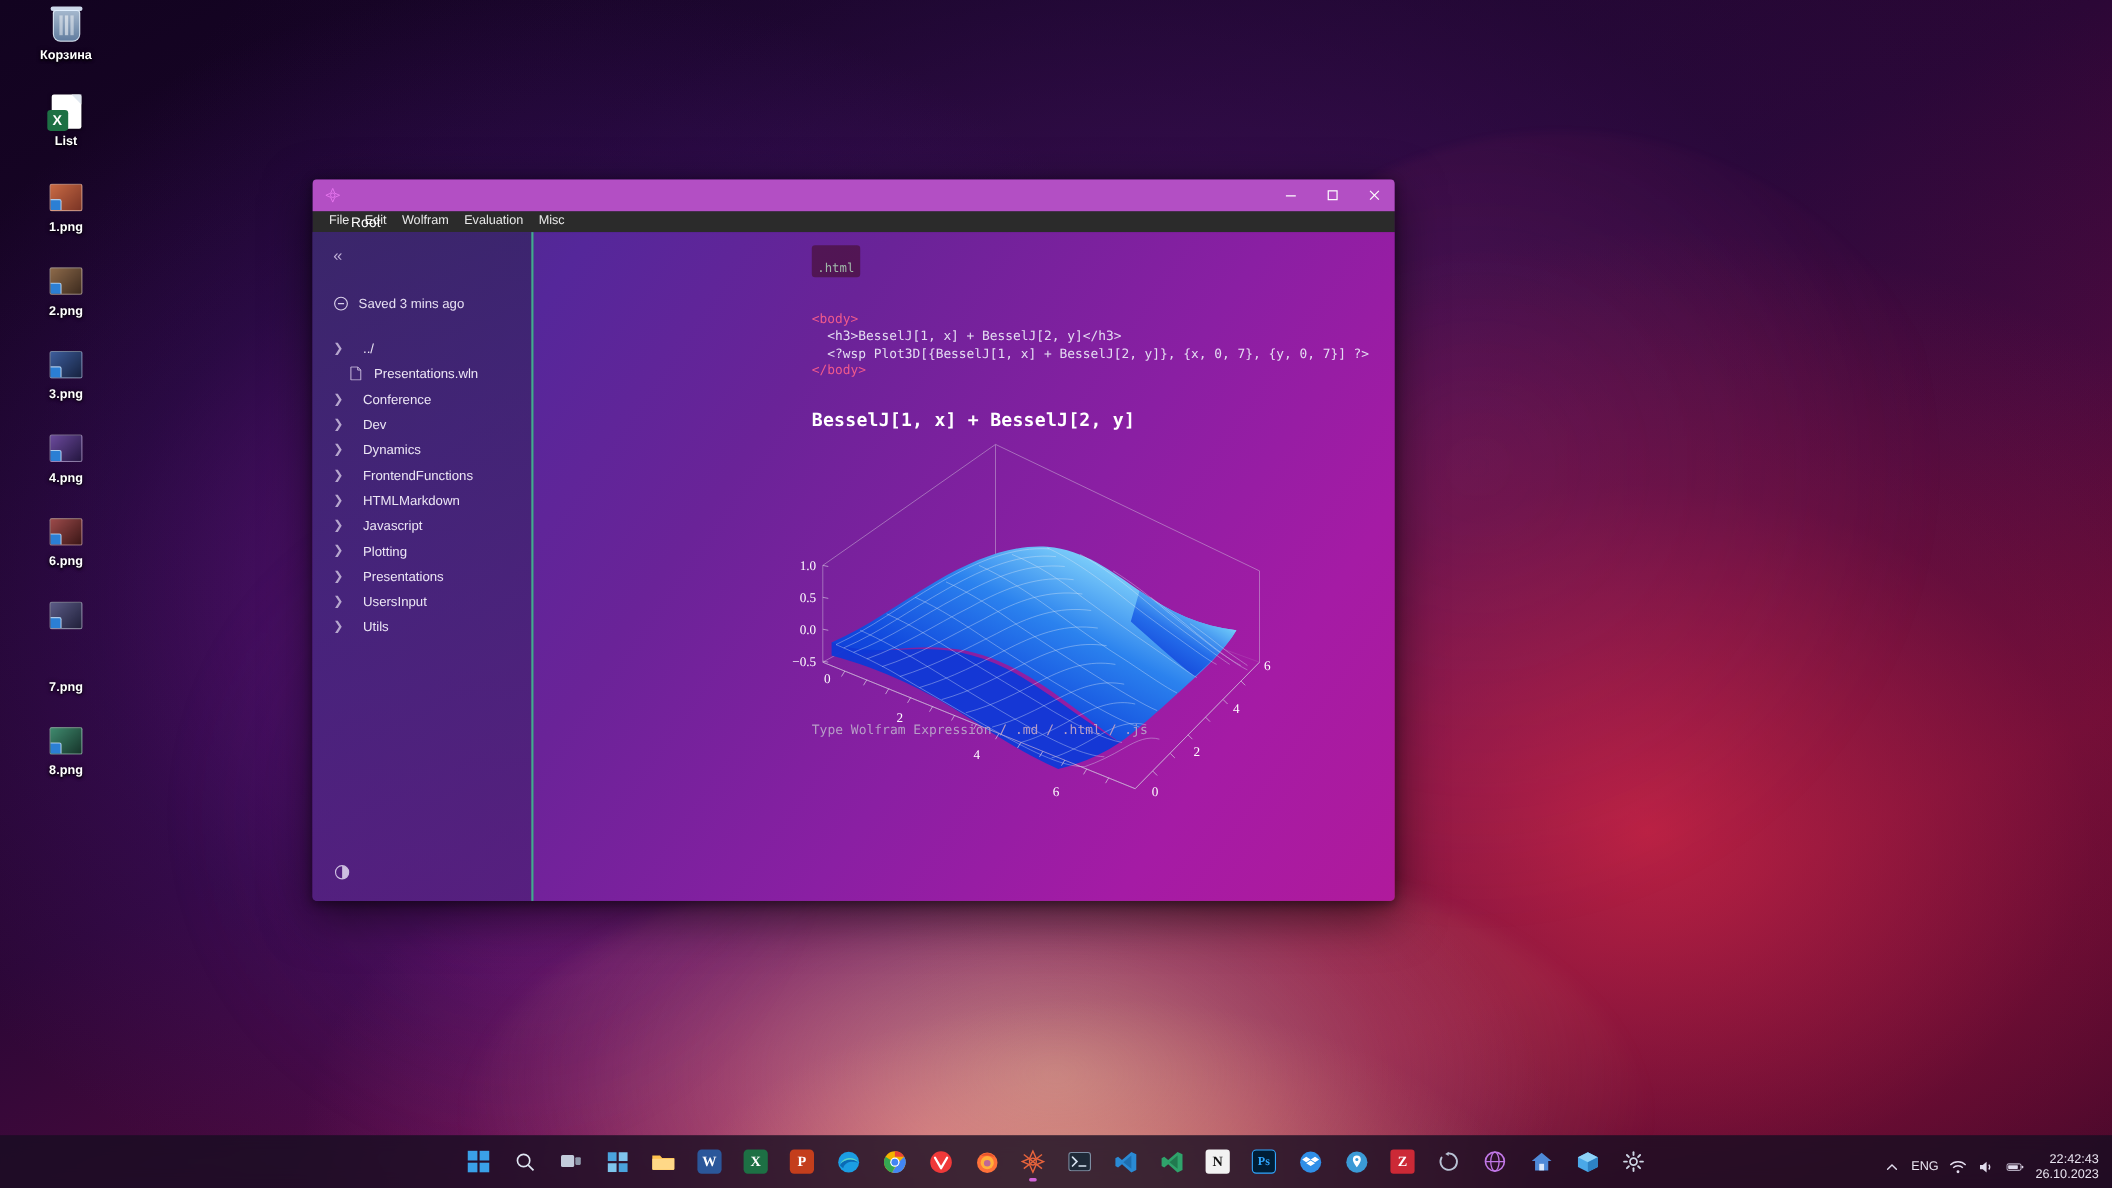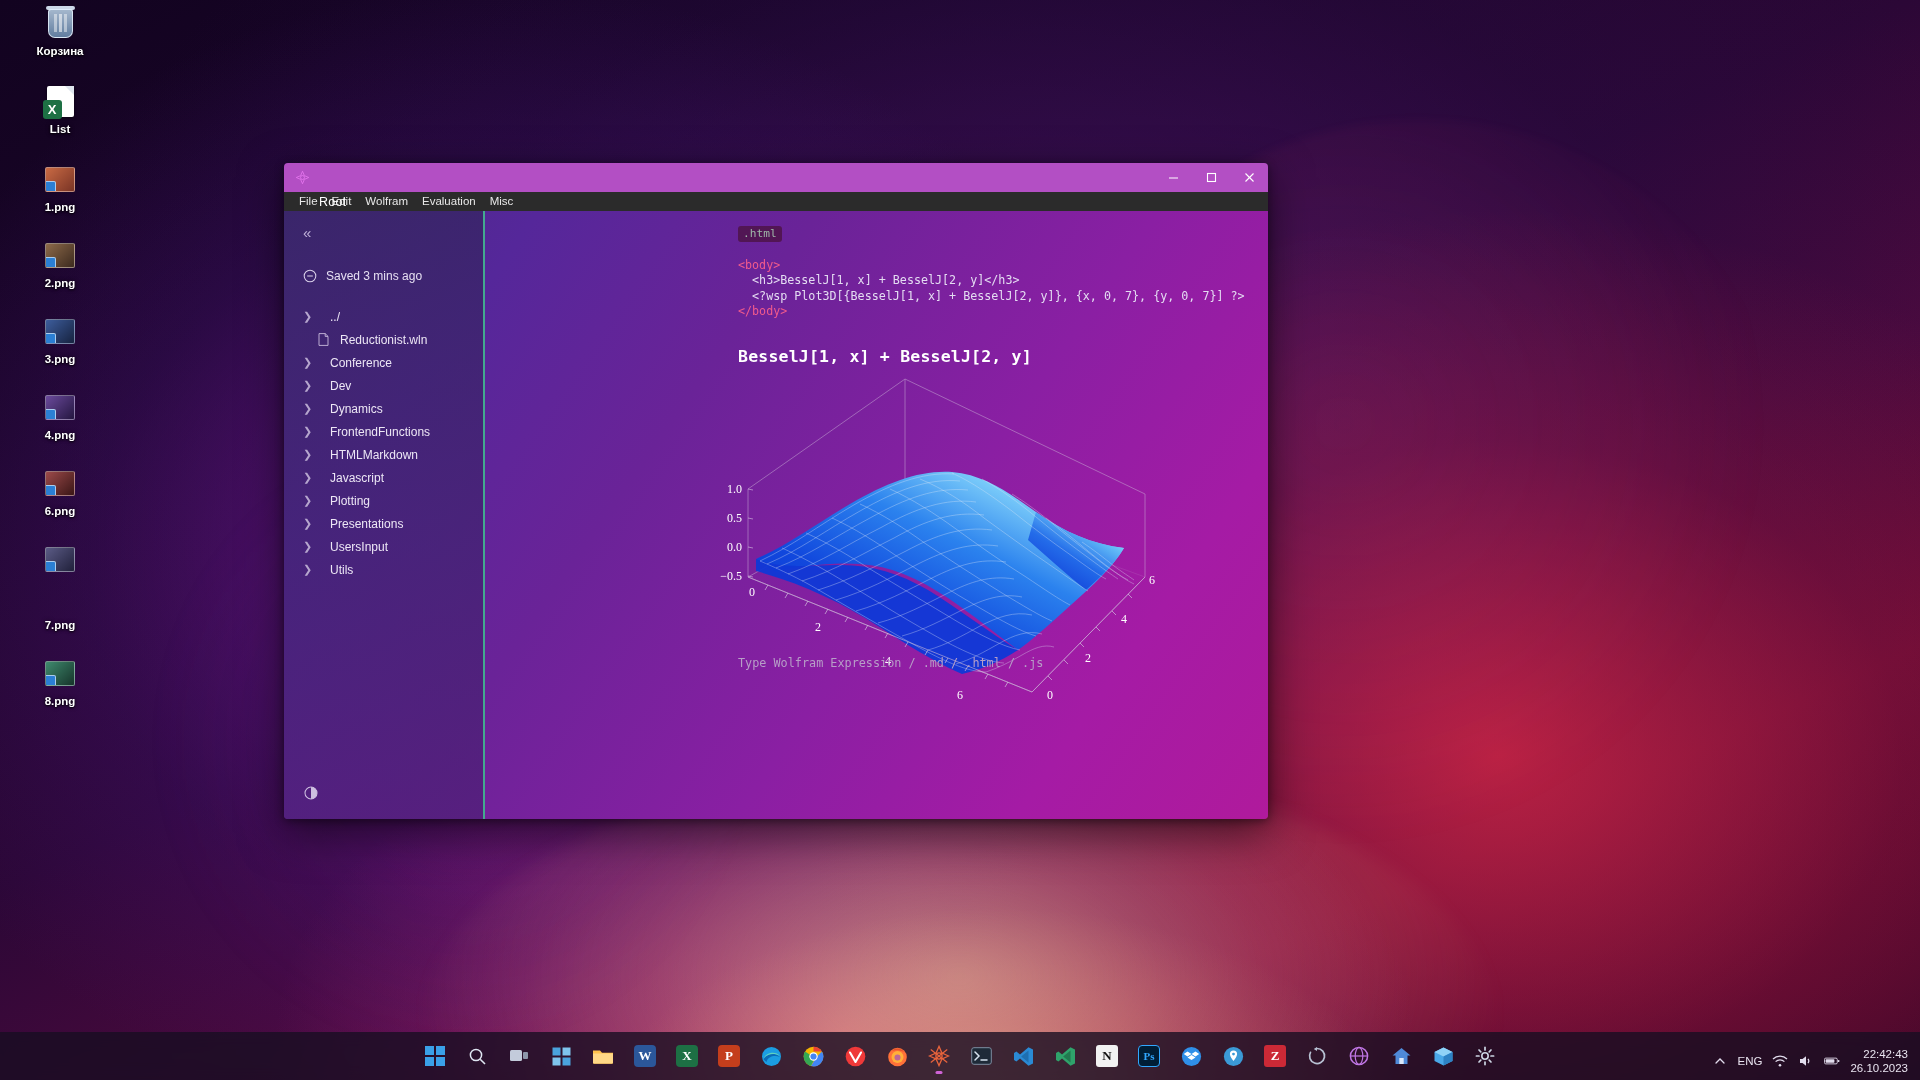--- a/index.html
+++ b/index.html
@@ -206,25 +206,25 @@
     padding-left: 253px;
     font-family: "DejaVu Sans Mono", "Liberation Mono", monospace;
     font-size: 11.7px; line-height: 15.2px;
     color: #e9e2f5;
     white-space: pre;
   }
   .tagpill {
     display: inline-block;
     background: rgba(74,16,58,0.72);
     color: #9fb8a8;
-    padding: 1px 5px 2px 5px;
+    padding: 14px 5px 2px 5px;
     border-radius: 3px;
     font-family: "DejaVu Sans Mono", "Liberation Mono", monospace;
     font-size: 11.2px;
-    margin-bottom: 1px;
+    margin-bottom: 16px;
   }
   .tagbr { color: #f05a8c; }
   .codetxt { color: #e4dcf2; }
   #h3-title {
     padding-left: 253px; margin-top: 13px;
     font-family: "DejaVu Sans Mono", "Liberation Mono", monospace;
     font-size: 16.5px; font-weight: bold; color: #ffffff;
     letter-spacing: 0.2px;
   }
   #plot-wrap {
@@ -417,21 +417,21 @@
           </div>
 
           <div class="tree-row">
             <span class="chev"></span>
             <span class="fileicon">
               <svg width="11" height="13" viewBox="0 0 11 13">
                 <path d="M1 0.6 h6.2 L10 3.4 V12.4 H1 Z" fill="none" stroke="#c9bbdd" stroke-width="0.9"></path>
                 <path d="M7.2 0.6 V3.4 H10" fill="none" stroke="#c9bbdd" stroke-width="0.9"></path>
               </svg>
             </span>
-            <span class="tlabel" style="padding-left:7px;">Reductionist.wln</span>
+            <span class="tlabel" style="padding-left:7px;">Presentations.wln</span>
           </div>
 
           <div class="tree-row">
             <span class="chev">❯</span>
             <span class="tlabel">Conference</span>
           </div>
           <div class="tree-row">
             <span class="chev">❯</span>
             <span class="tlabel">Dev</span>
           </div>

